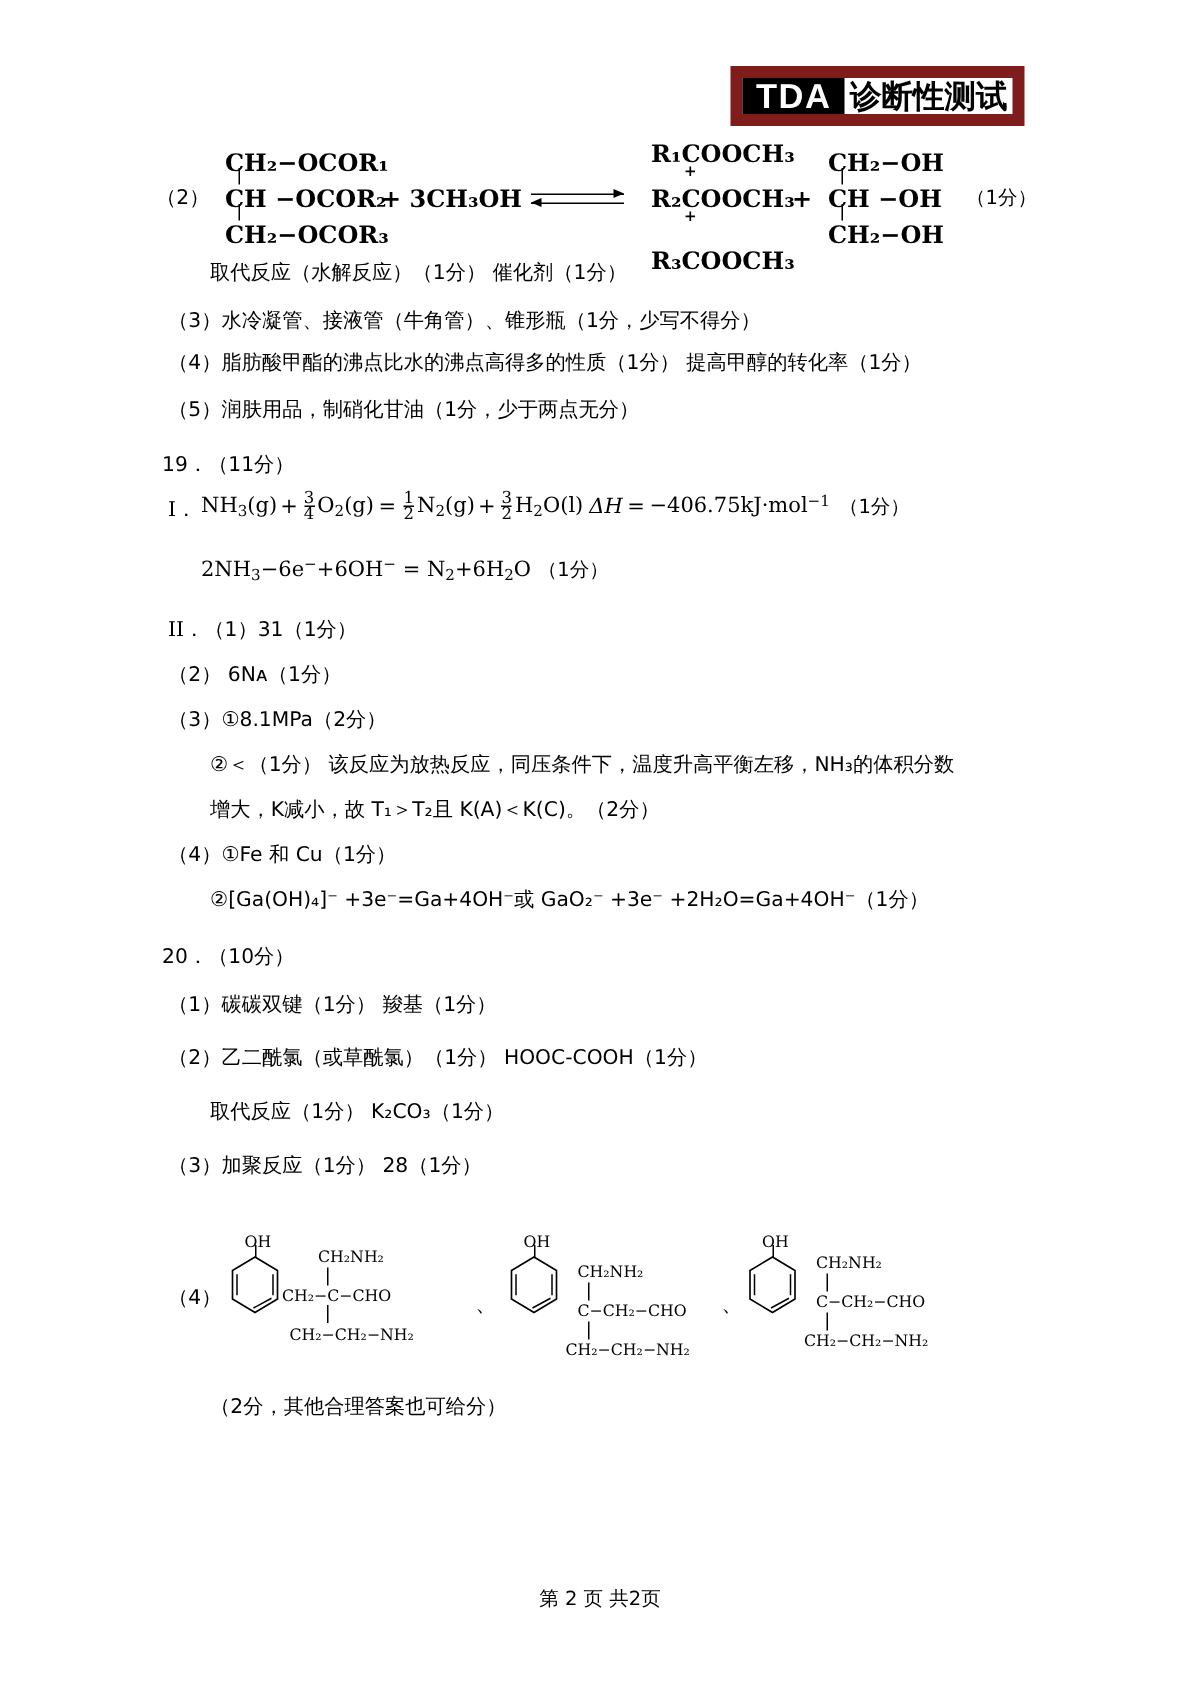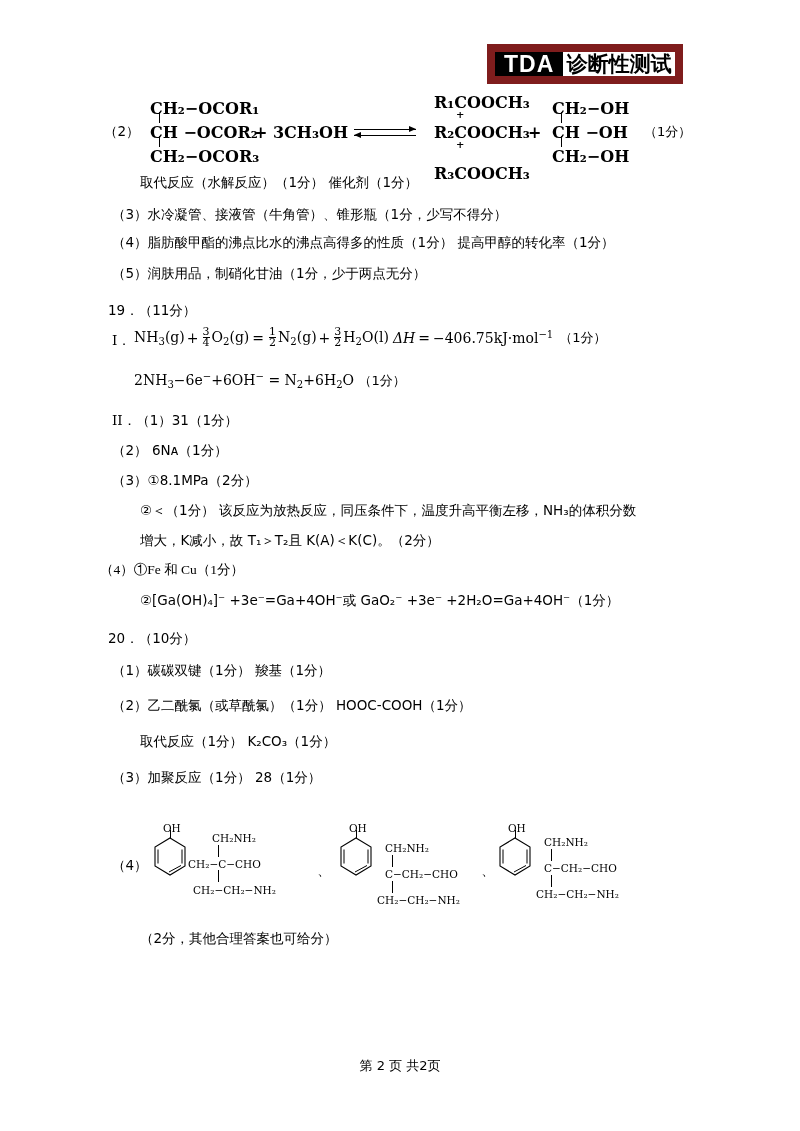--- a/index.html
+++ b/index.html
@@ -241,21 +241,21 @@
   </div>
 
   <div class="line" style="left:112px; top:410px;">
     <span class="serif">II．</span><span>（1）31（1分）</span>
   </div>
 
   <div class="line" style="left:112px; top:440px;">（2）  6Nᴀ（1分）</div>
   <div class="line" style="left:112px; top:470px;">（3）①8.1MPa（2分）</div>
   <div class="line" style="left:140px; top:500px;">②＜（1分）        该反应为放热反应，同压条件下，温度升高平衡左移，NH₃的体积分数</div>
   <div class="line" style="left:140px; top:530px;">增大，K减小，故 T₁＞T₂且 K(A)＜K(C)。（2分）</div>
-  <div class="line" style="left:100px; top:560px;font-family:Liberation Serif, serif;">（4）①Fe 和 Cu（1分）</div>
+  <div class="line" style="left:112px; top:560px;">（4）①Fe 和 Cu（1分）</div>
   <div class="line" style="left:140px; top:590px;">②[Ga(OH)₄]⁻ +3e⁻=Ga+4OH⁻或 GaO₂⁻ +3e⁻ +2H₂O=Ga+4OH⁻（1分）</div>
 
   <div class="line" style="left:108px; top:628px;">20．（10分）</div>
   <div class="line" style="left:112px; top:660px;">（1）碳碳双键（1分）  羧基（1分）</div>
   <div class="line" style="left:112px; top:695px;">（2）乙二酰氯（或草酰氯）（1分）    HOOC-COOH（1分）</div>
   <div class="line" style="left:140px; top:731px;">取代反应（1分）    K₂CO₃（1分）</div>
   <div class="line" style="left:112px; top:767px;">（3）加聚反应（1分）    28（1分）</div>
 
   <div class="line" style="left:112px; top:855px;">（4）</div>
 

